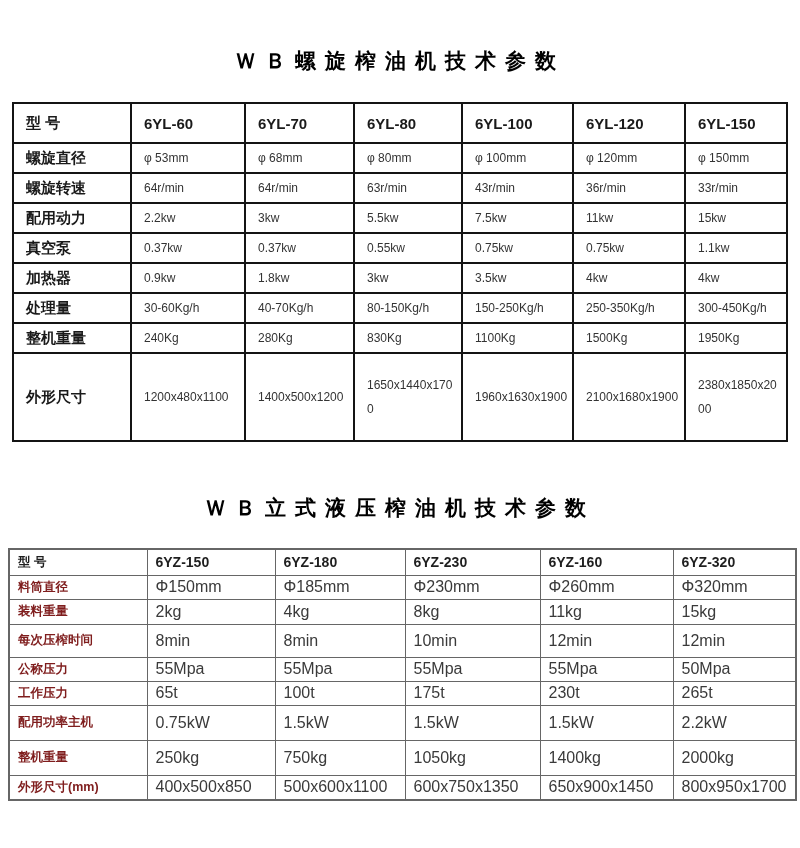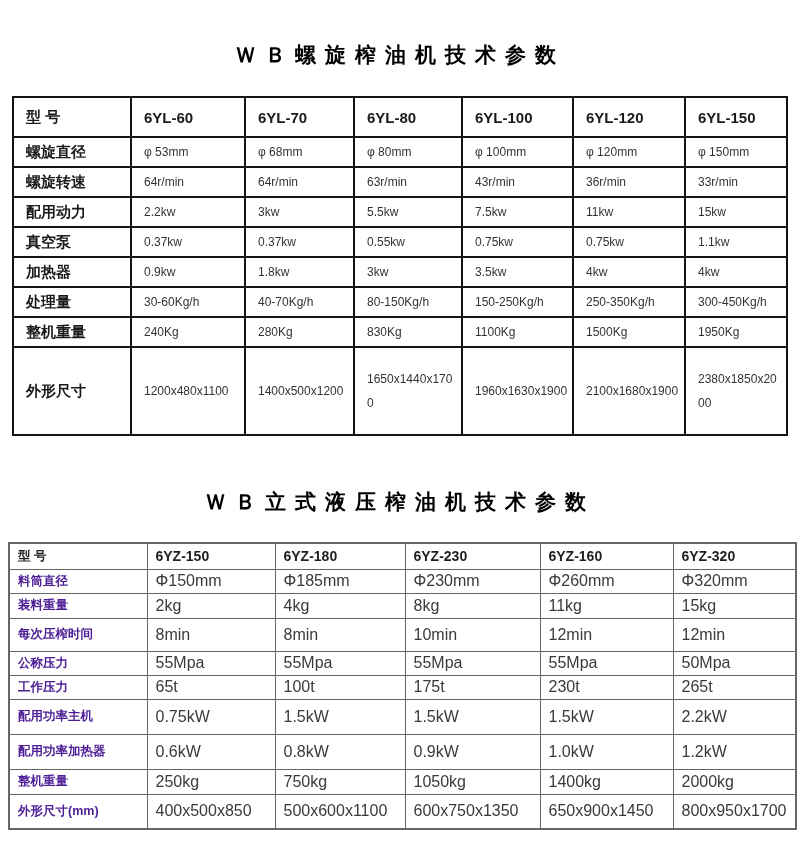--- a/index.html
+++ b/index.html
@@ -8,21 +8,21 @@
     background: #ffffff;
   }
   body {
     width: 800px;
     height: 848px;
     overflow: hidden;
     font-family: "Liberation Sans", "DejaVu Sans", sans-serif;
     color: #333333;
   }
   .doc-title {
-    margin: 8px;
+    margin: 14px;
     text-align: center;
     font-size: 21px;
     font-weight: bold;
     color: #000000;
     letter-spacing: 9px;
     white-space: nowrap;
   }
   #title-screw { padding-top: 33px; margin-bottom: 27px; }
   #title-hydraulic { margin-top: 52px; margin-bottom: 26px; }
 
@@ -84,21 +84,21 @@
   .t2 tbody tr:nth-child(9) { height: 35px; }
   .t2 thead th {
     font-size: 14px;
     font-weight: bold;
     color: #1f1f1f;
   }
   .t2 thead th:first-child { font-size: 12.5px; }
   .t2 tbody th {
     font-size: 12.5px;
     font-weight: bold;
-    color: #4c1d95;
+    color: #7f1d1d;
   }
   .t2 td {
     font-size: 16px;
     font-weight: normal;
     color: #3a3a3a;
     word-break: break-all;
   }
 </style>
 </head>
 <body>
@@ -266,28 +266,20 @@
       </tr>
       <tr>
         <th>配用功率主机</th>
         <td>0.75kW</td>
         <td>1.5kW</td>
         <td>1.5kW</td>
         <td>1.5kW</td>
         <td>2.2kW</td>
       </tr>
       <tr>
-        <th>配用功率加热器</th>
-        <td>0.6kW</td>
-        <td>0.8kW</td>
-        <td>0.9kW</td>
-        <td>1.0kW</td>
-        <td>1.2kW</td>
-      </tr>
-      <tr>
         <th>整机重量</th>
         <td>250kg</td>
         <td>750kg</td>
         <td>1050kg</td>
         <td>1400kg</td>
         <td>2000kg</td>
       </tr>
       <tr>
         <th>外形尺寸(mm)</th>
         <td>400x500x850</td>

